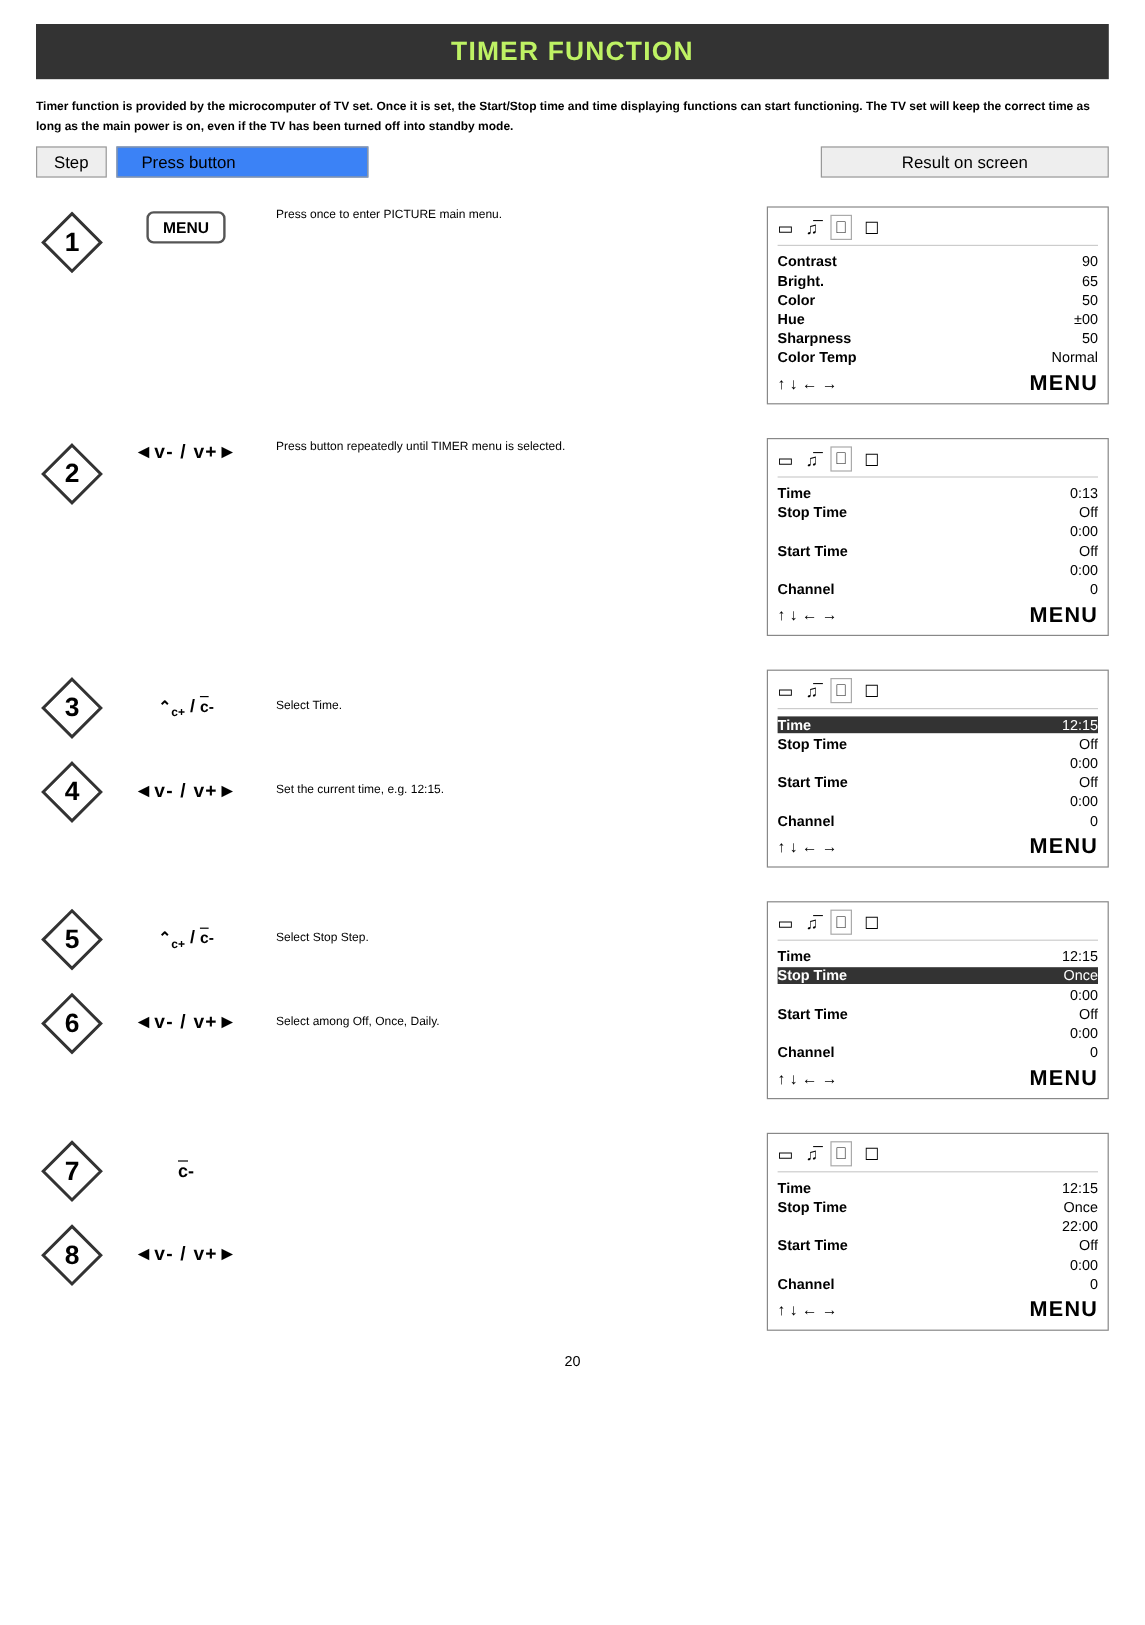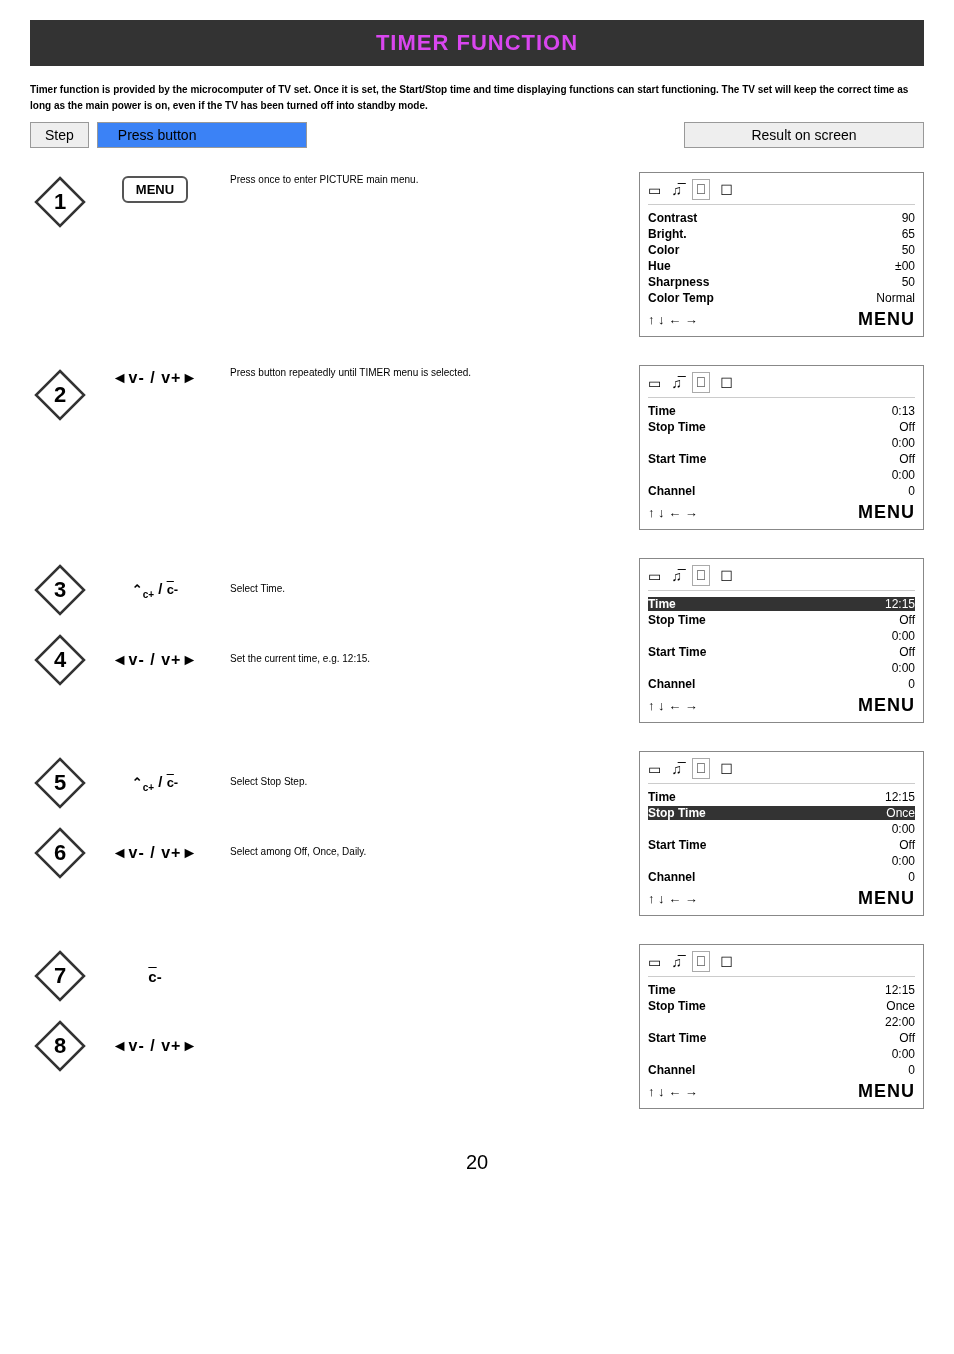--- a/index.html
+++ b/index.html
@@ -11,21 +11,21 @@
       font-size: 14px;
       color: #000;
     }
     .page {
       width: 954px;
       min-height: 1354px;
       padding: 20px 30px 40px 30px;
     }
     .title-bar {
       background: #333;
-      color: #d946ef;
+      color: #bef264;
       text-align: center;
       padding: 10px 0;
       margin-bottom: 16px;
       font-size: 22px;
       font-weight: bold;
       letter-spacing: 1px;
       text-transform: uppercase;
     }
     .intro-text {
       font-size: 10px;
@@ -188,22 +188,22 @@
     .tv-menu-text {
       margin-left: auto;
       font-size: 18px;
       font-weight: bold;
       letter-spacing: 1px;
     }
     .tv-arrows { display: flex; gap: 3px; font-size: 13px; }
     
     .page-number {
       text-align: center;
-      margin-top: 28px;
-      font-size: 20px;
+      margin-top: 4px;
+      font-size: 12px;
     }
   </style>
 </head>
 <body>
 
 <div class="page">
   <div class="title-bar">TIMER FUNCTION</div>
 
   <p class="intro-text">Timer function is  provided by the microcomputer of TV set. Once it is set,  the Start/Stop time and time displaying functions can start functioning. The TV set will keep the correct time as long as the main power is on, even if the TV has been turned off into standby mode.</p>
 

